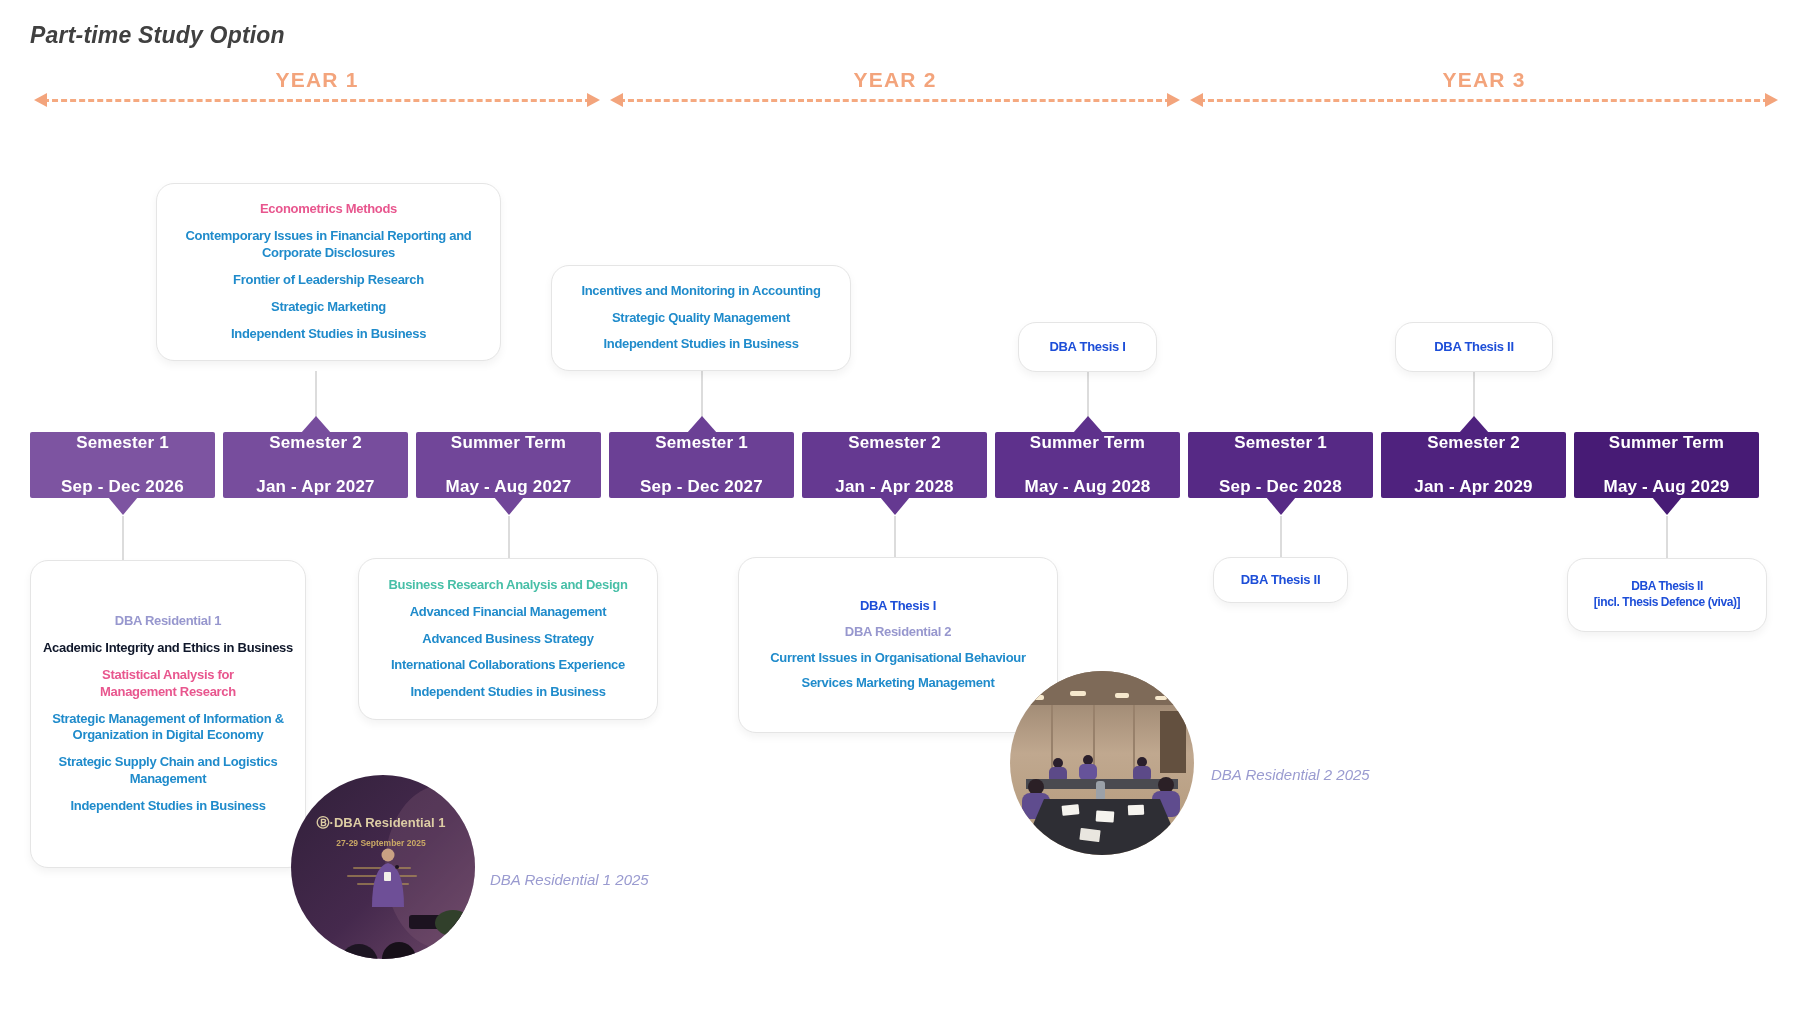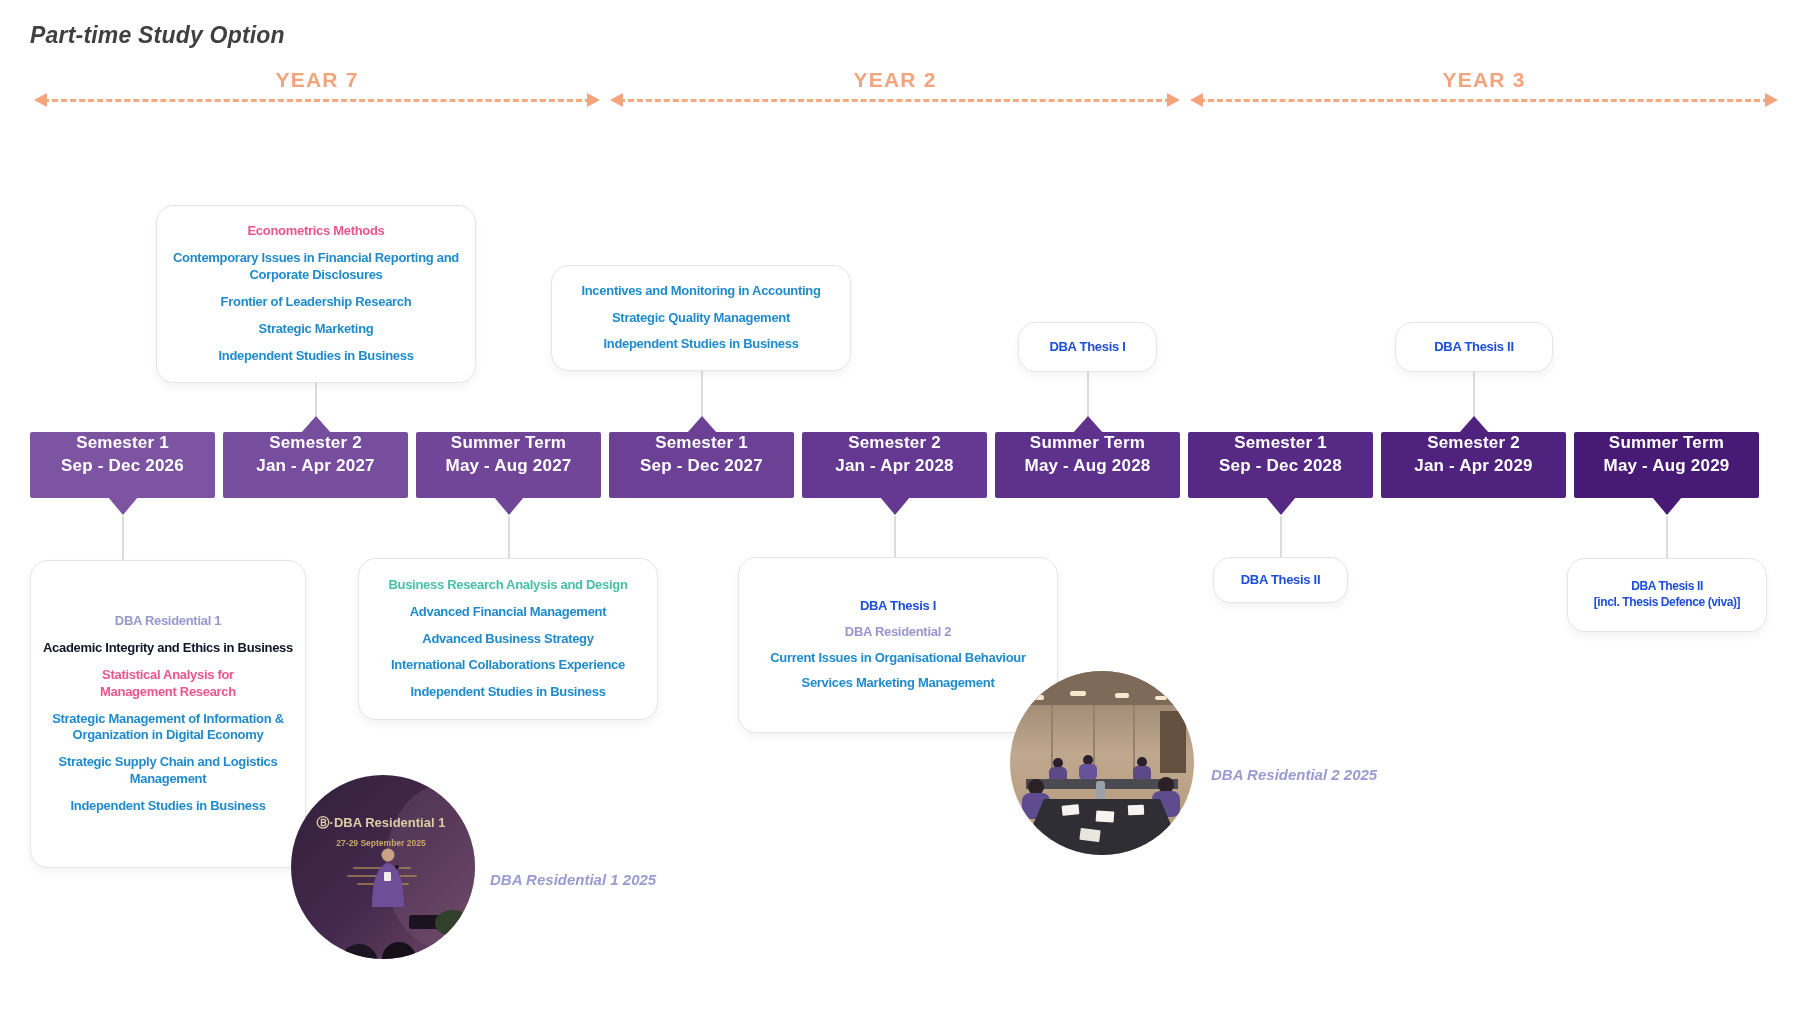--- a/index.html
+++ b/index.html
@@ -18,21 +18,21 @@
   .ah{position:absolute;top:25px;width:0;height:0;border-top:7px solid transparent;
       border-bottom:7px solid transparent;}
   .ah-l{left:0;border-right:13px solid #f3a47c;}
   .ah-r{right:0;border-left:13px solid #f3a47c;}
   #year-seg-1{left:34px;width:566px;}
   #year-seg-2{left:610px;width:570px;}
   #year-seg-3{left:1190px;width:588px;}
 
   
   .sem{position:absolute;top:432px;width:185px;height:66px;display:flex;flex-direction:column;
-       justify-content:flex-start;align-items:center;gap:1px;color:#ffffff;border-radius:2px;z-index:2;}
+       justify-content:space-between;align-items:center;gap:1px;color:#ffffff;border-radius:2px;z-index:2;}
   .sem-title,.sem-dates{font-size:17px;font-weight:700;line-height:1.32;letter-spacing:.2px;}
   .tri{position:absolute;left:50%;transform:translateX(-50%);width:0;height:0;
        border-left:15px solid transparent;border-right:15px solid transparent;}
   .tri-up{top:-16px;border-bottom:17px solid;}
   .tri-down{bottom:-17px;border-top:18px solid;}
 
   
   .vline{position:absolute;width:2px;background:#dcdcdc;z-index:1;}
   #v-t1{left:315px;top:371px;height:47px;}
   #v-t2{left:701px;top:371px;height:47px;}
@@ -45,48 +45,48 @@
   #v-b5{left:1666px;top:516px;height:43px;}
 
   
   .callout{position:absolute;background:#ffffff;border:1.5px solid #e5e5e5;border-radius:18px;
            box-shadow:0 4px 9px rgba(0,0,0,.05);display:flex;flex-direction:column;
            justify-content:center;align-items:center;gap:10px;padding:12px;box-sizing:border-box;
            text-align:center;z-index:2;}
   .course{font-size:13px;font-weight:700;line-height:1.3;letter-spacing:-.3px;}
   .c-blue{color:#1f8bcb;} .c-pink{color:#e8568e;} .c-orange{color:#0f172a;}
   .c-lavender{color:#9797ce;} .c-teal{color:#47bfa7;} .c-red{color:#1d4ed8;}
-  #callout-t1{left:156px;top:205px;width:320px;height:178px;}
+  #callout-t1{left:156px;top:183px;width:345px;height:178px;}
   #callout-t2{left:551px;top:265px;width:300px;height:106px;}
   #callout-t3{left:1018px;top:322px;width:139px;height:50px;}
   #callout-t4{left:1395px;top:322px;width:158px;height:50px;}
   #callout-b1{left:30px;top:560px;width:276px;height:308px;}
   #callout-b2{left:358px;top:558px;width:300px;height:162px;}
   #callout-b3{left:738px;top:557px;width:320px;height:176px;gap:9px;}
   #callout-b4{left:1213px;top:557px;width:135px;height:46px;}
   #callout-b5{left:1567px;top:558px;width:200px;height:74px;}
   #callout-b5 .course{font-size:12px;letter-spacing:-.4px;}
 
   
   .photo{position:absolute;width:184px;height:184px;border-radius:50%;overflow:hidden;z-index:2;}
   #photo-1{left:291px;top:775px;}
   #photo-2{left:1010px;top:671px;}
-  .photo-caption{position:absolute;font-style:italic;font-weight:700;font-size:15px;color:#9a9bd0;z-index:2;}
+  .photo-caption{position:absolute;font-style:italic;font-weight:400;font-size:15px;color:#9a9bd0;z-index:2;}
   #caption-1{left:490px;top:871px;}
   #caption-2{left:1211px;top:766px;}
 </style>
 </head>
 <body>
 
 <div class="canvas">
 
   <div class="page-title">Part-time Study Option</div>
 
   <div class="year-seg" id="year-seg-1">
-    <div class="year-label">YEAR 7</div>
+    <div class="year-label">YEAR 1</div>
     <div class="year-line"></div>
     <div class="ah ah-l"></div>
     <div class="ah ah-r"></div>
   </div>
   <div class="year-seg" id="year-seg-2">
     <div class="year-label">YEAR 2</div>
     <div class="year-line"></div>
     <div class="ah ah-l"></div>
     <div class="ah ah-r"></div>
   </div>

